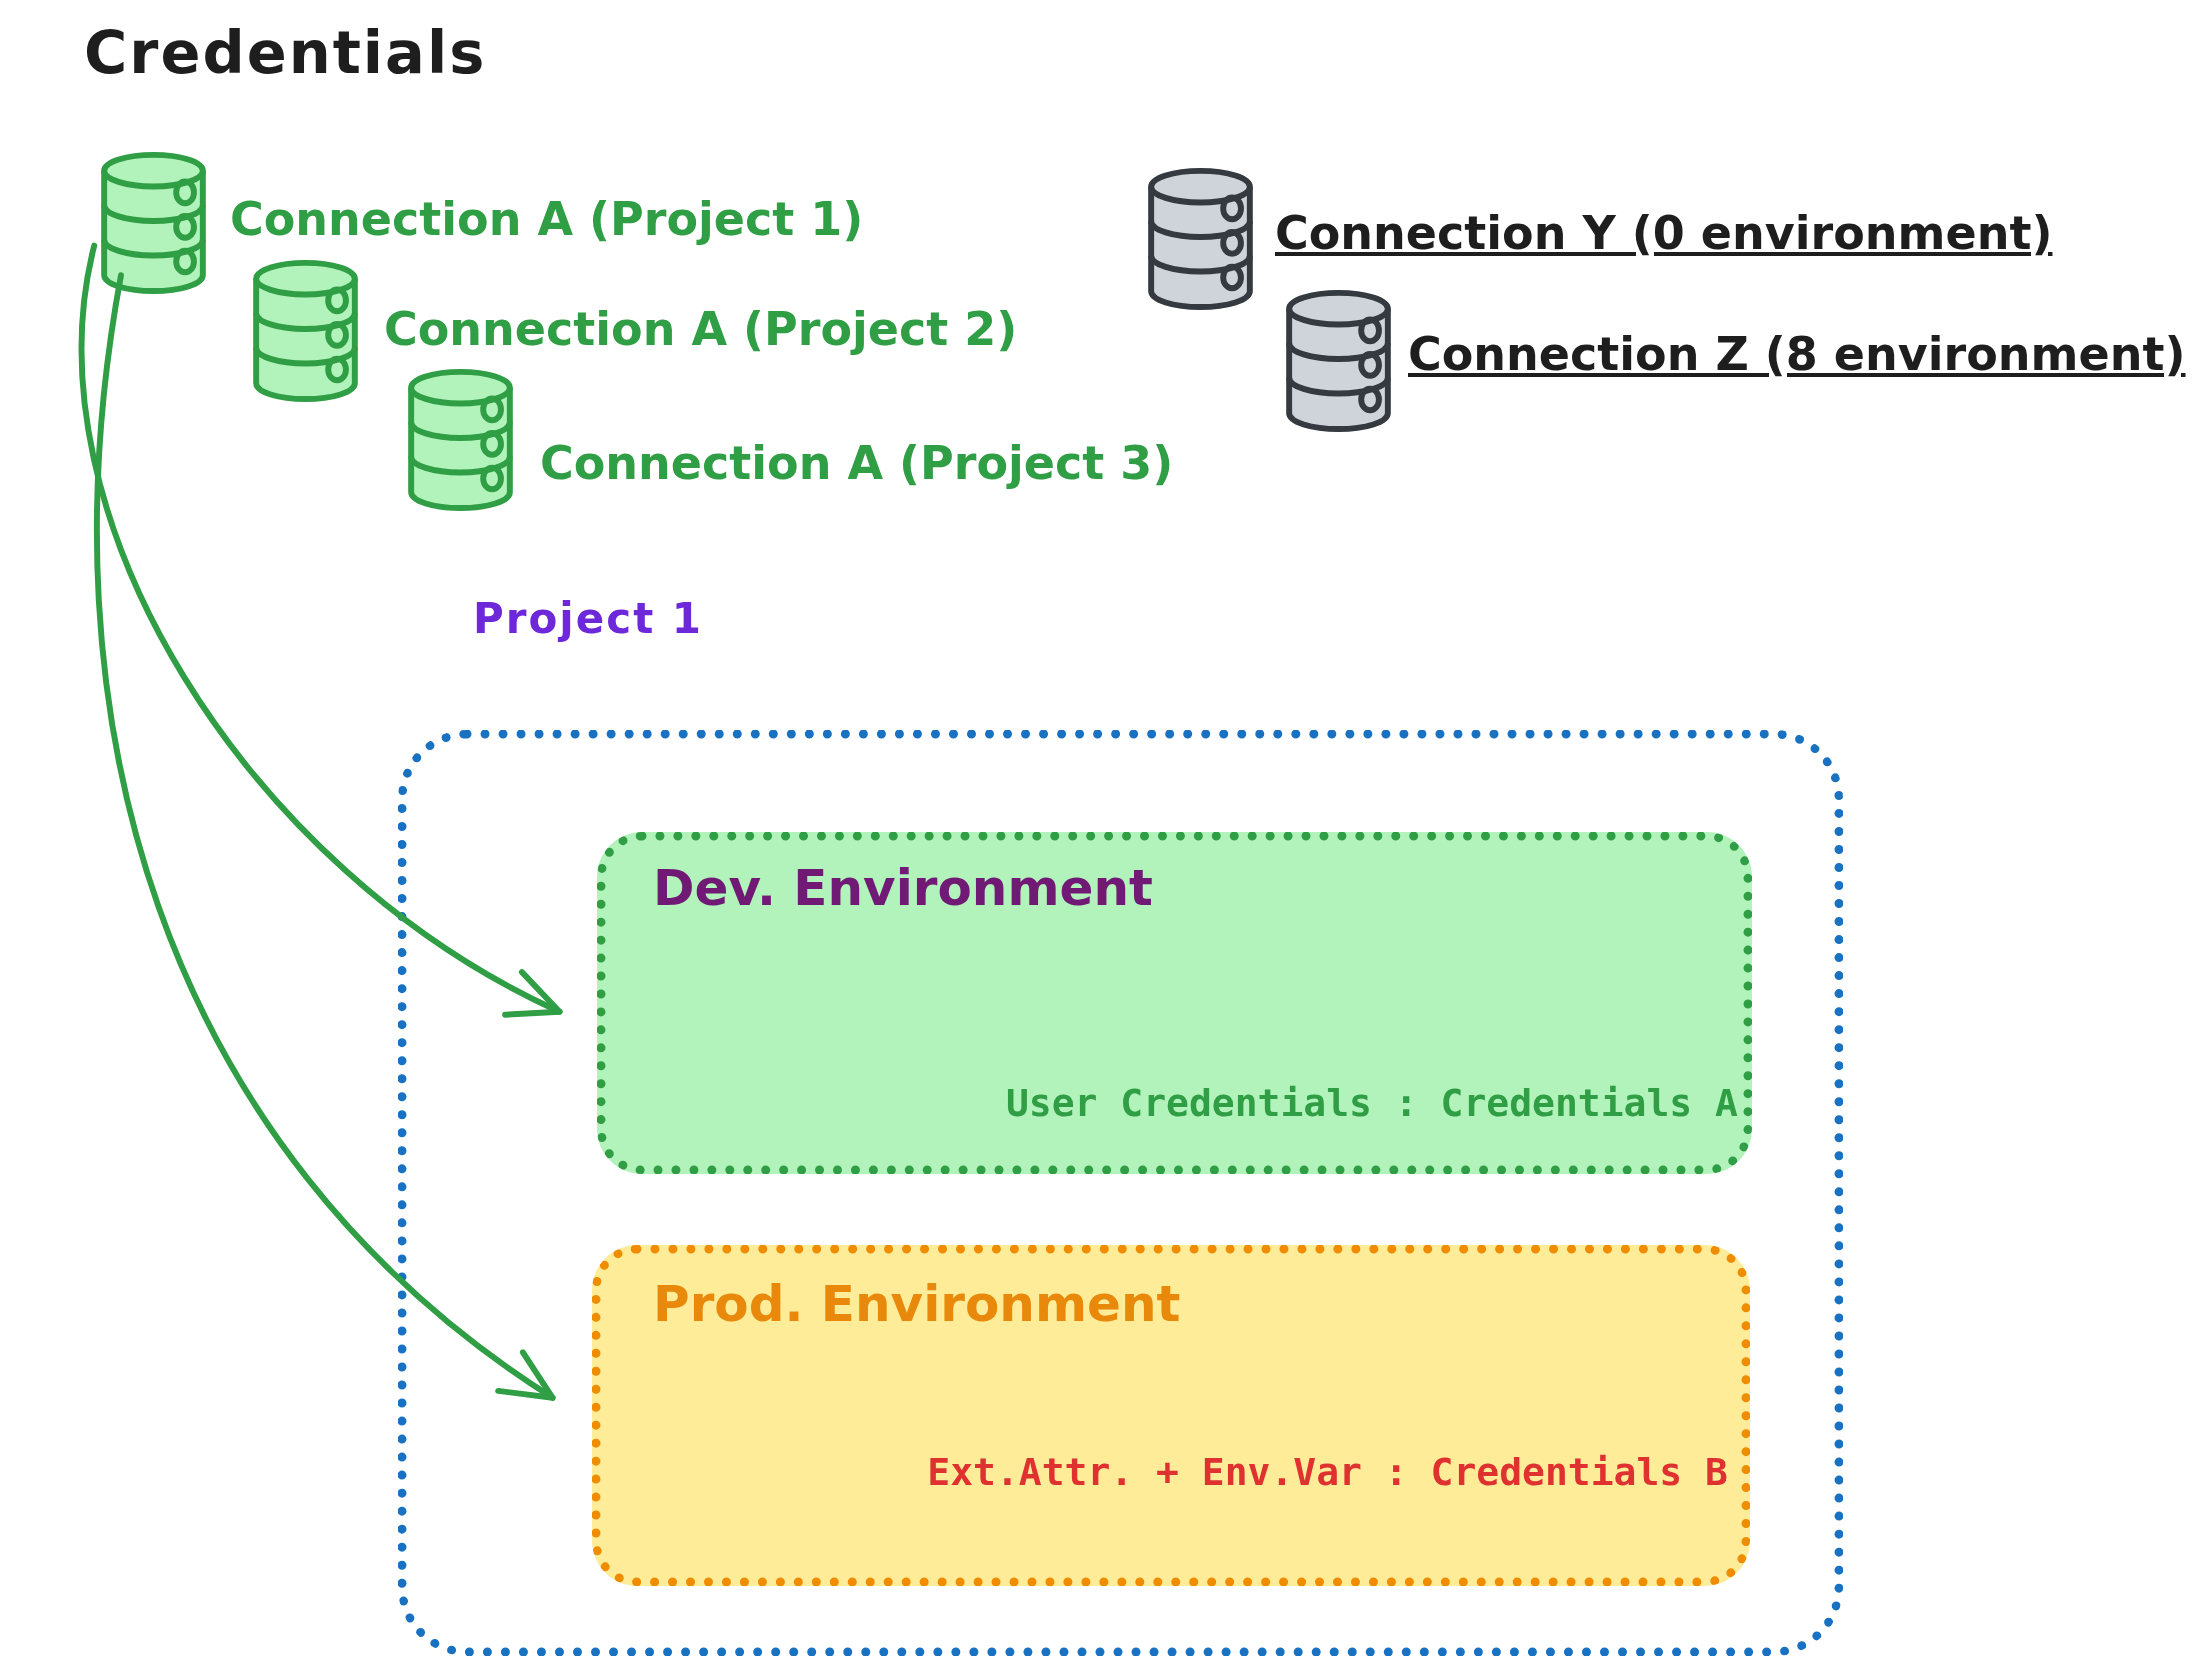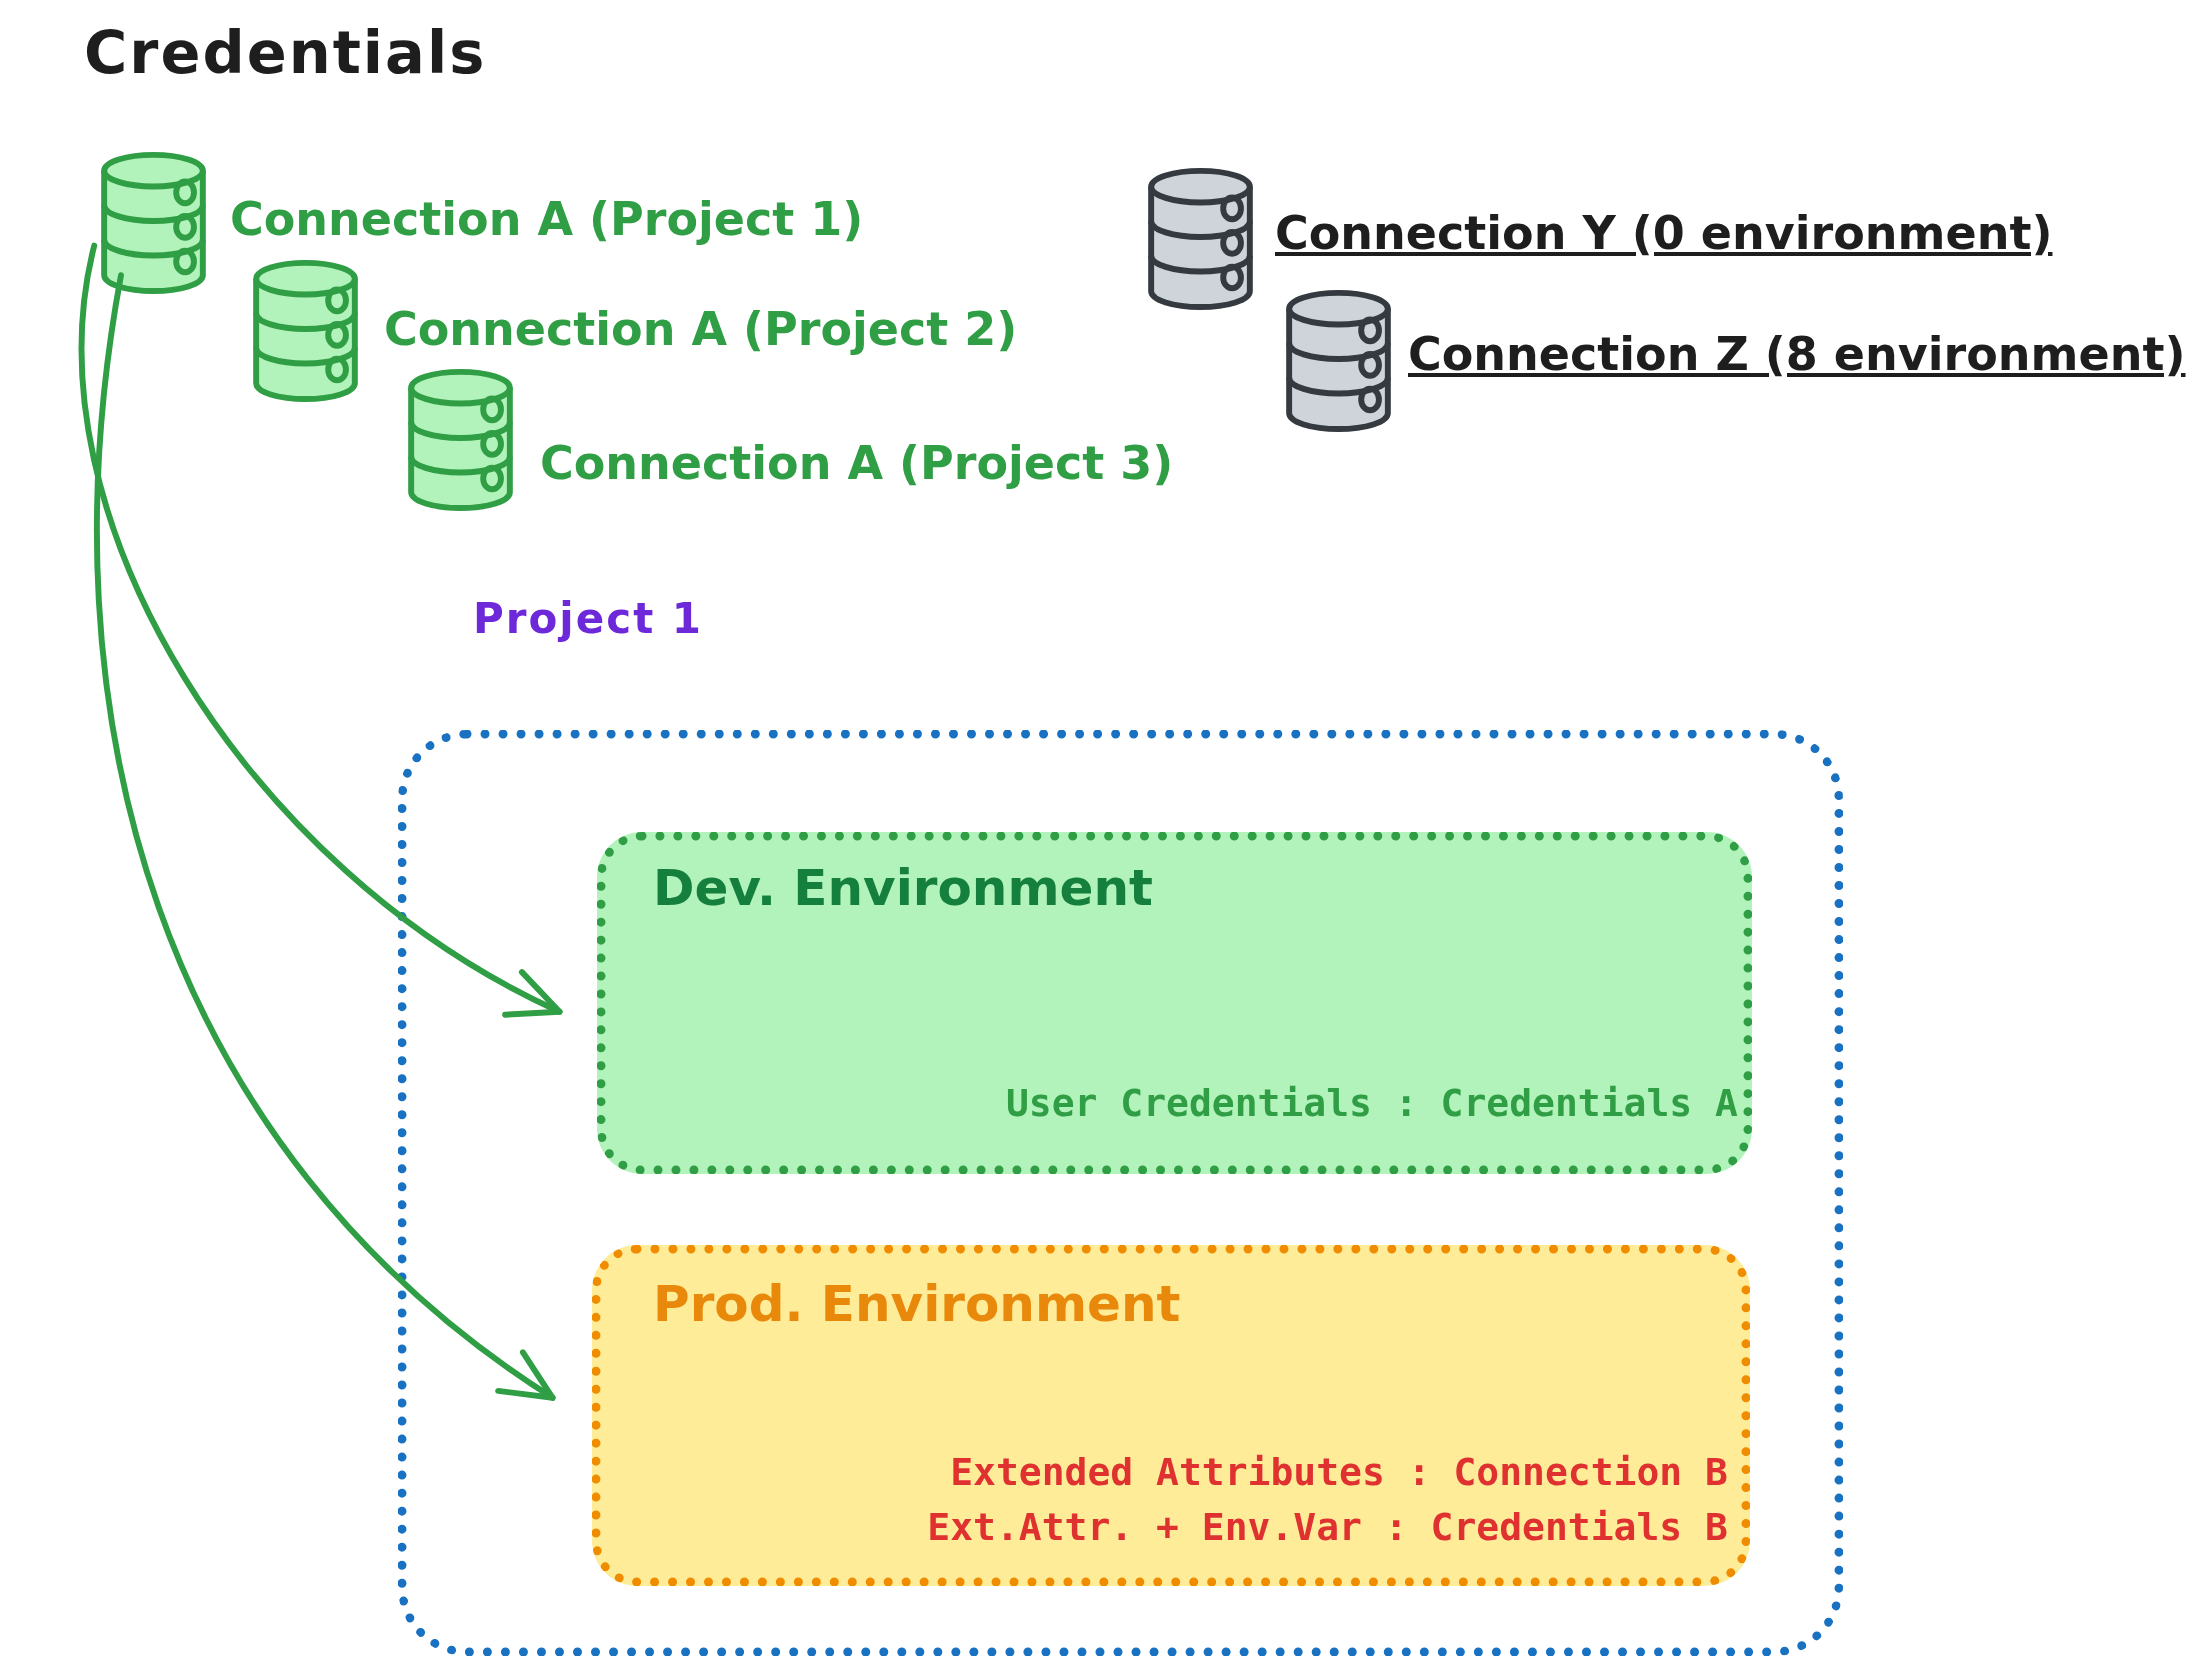--- a/index.html
+++ b/index.html
@@ -24,21 +24,21 @@
   .env-box{box-sizing:border-box;border-radius:45px;}
   .dev-box{
     left:597px;top:832px;width:1155px;height:342px;
     background:#b2f2bb;border:9px dotted #2f9e44;
   }
   .prod-box{
     left:592px;top:1245px;width:1158px;height:341px;
     background:#ffec99;border:9px dotted #f08c00;
   }
   .env-title{font-size:50px;font-weight:bold;white-space:nowrap;}
-  .dev-title{left:653px;top:859px;color:#15803d;}
+  .dev-title{left:653px;top:859px;color:#701a75;}
   .prod-title{left:653px;top:1275px;color:#e8890b;}
   .mono{
     font-family:"DejaVu Sans Mono","Liberation Mono",monospace;
     font-weight:bold;font-size:38px;white-space:nowrap;text-align:right;
   }
   .dev-mapping{right:474px;top:1081px;color:#2f9e44;}
   .prod-mappings{right:484px;top:1445px;color:#e03131;line-height:55px;}
   svg.db{position:absolute;overflow:visible;}
   .db-green{color:#2f9e44;--db-fill:#b2f2bb;}
   .db-gray{color:#343a40;--db-fill:#ced4da;}
@@ -93,21 +93,20 @@
 
   <div class="abs project-box"></div>
 
   <div class="abs env-box dev-box"></div>
   <div class="abs env-title dev-title">Dev. Environment</div>
   <div class="abs mono dev-mapping">User Credentials : Credentials A</div>
 
   <div class="abs env-box prod-box"></div>
   <div class="abs env-title prod-title">Prod. Environment</div>
   <div class="abs mono prod-mappings">
-    <div>Extended Attributes : Connection B</div>
     <div>Ext.Attr. + Env.Var : Credentials B</div>
   </div>
 
   <svg class="arrows" width="2212" height="1674" viewBox="0 0 2234 1691">
     <g stroke="#2f9e44" stroke-width="6" fill="none" stroke-linecap="round" stroke-linejoin="round">
       <path d="M 95 248 C 25 520, 250 880, 565 1022"></path>
       <path d="M 510 1025 L 565 1022 L 527 982"></path>
       <path d="M 122 278 C 40 720, 160 1160, 558 1412"></path>
       <path d="M 503 1405 L 558 1412 L 528 1366"></path>
     </g>

